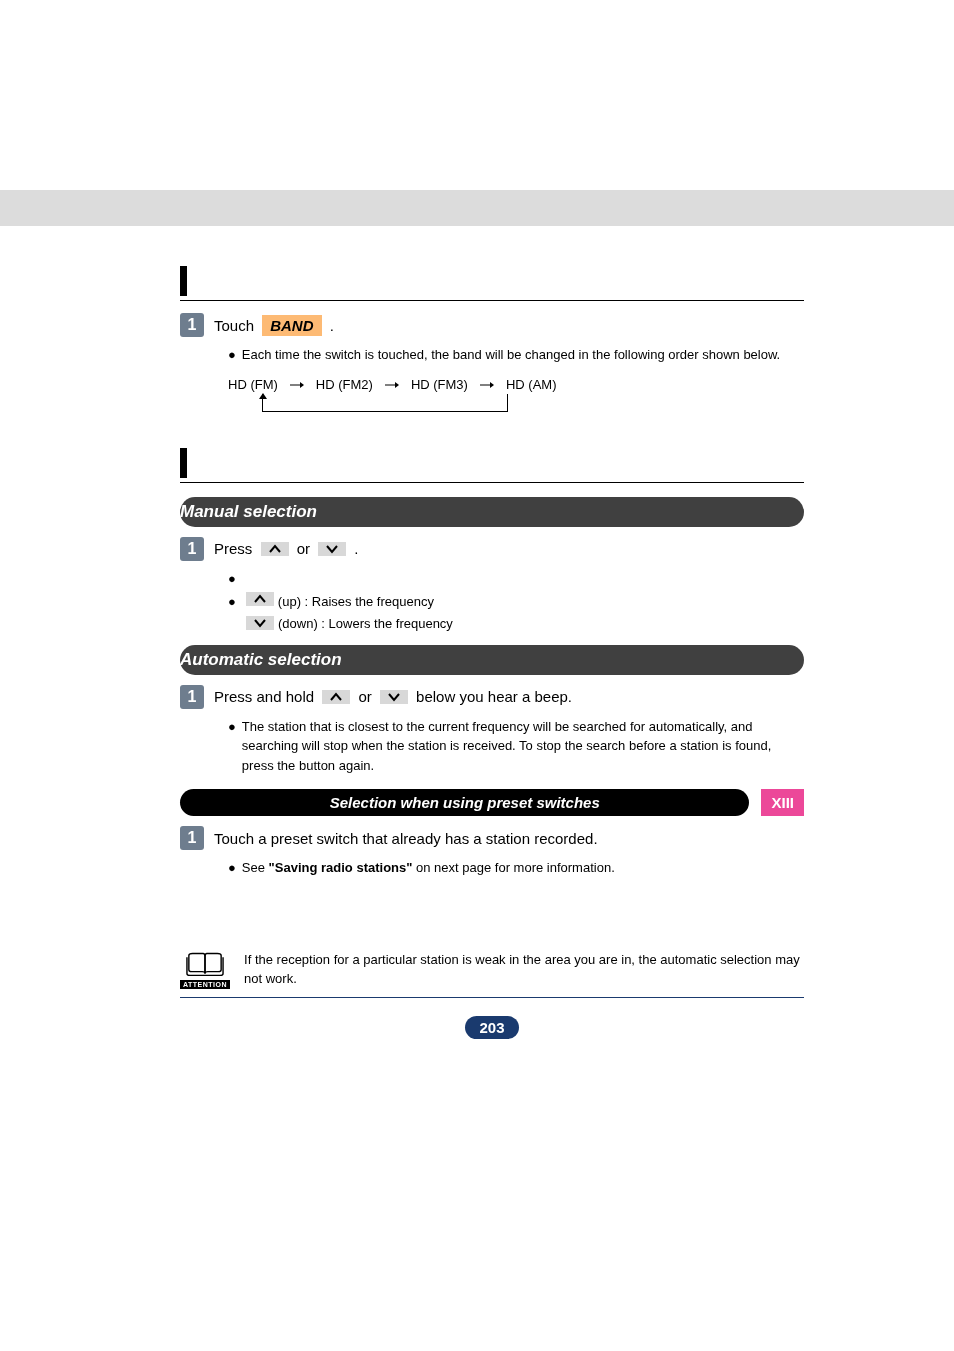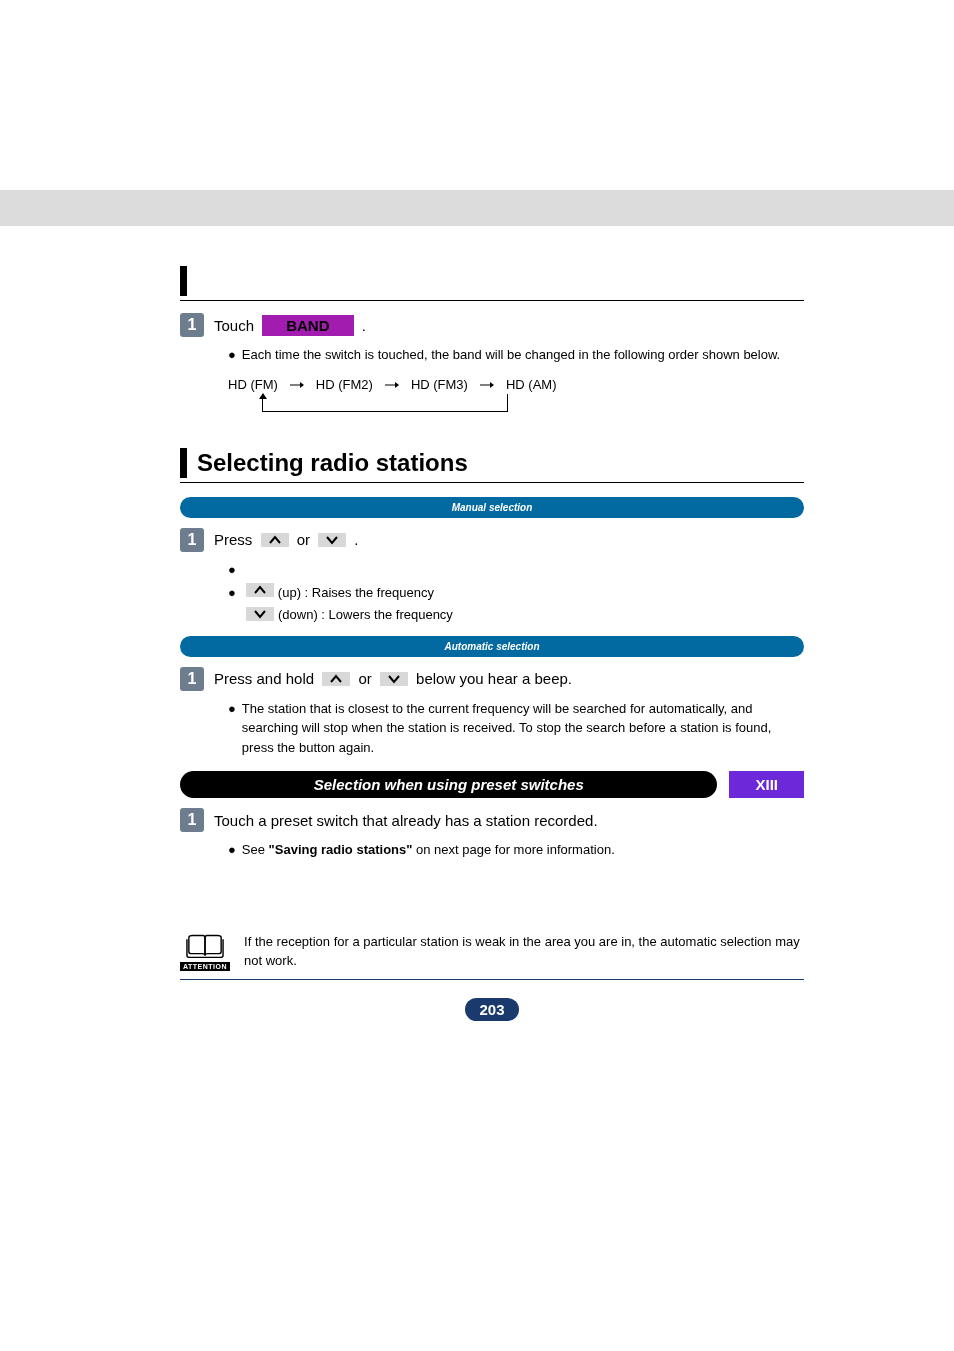--- a/index.html
+++ b/index.html
@@ -56,25 +56,26 @@
       align-items: center;
       justify-content: center;
       border-radius: 3px;
       margin-right: 10px;
       flex-shrink: 0;
     }
     .step-text {
       font-size: 15px;
     }
     .label-box {
-      background: #a21caf;
-      padding: 2px 24px;
+      background: #fdba74;
+      padding: 2px 8px;
       font-weight: bold;
       margin: 0 4px;
       display: inline-block;
+      font-style: italic;
     }
     .bullet-list {
       margin-left: 48px;
       margin-top: 8px;
     }
     .bullet-item {
       display: flex;
       align-items: flex-start;
       font-size: 13px;
       margin-top: 4px;
@@ -108,52 +109,51 @@
     .order-return::before {
       content: "";
       position: absolute;
       left: -4px;
       top: -1px;
       border-left: 4px solid transparent;
       border-right: 4px solid transparent;
       border-bottom: 6px solid #000;
     }
     .pill-header {
-      background: #0369a1;
+      background: #404040;
       color: #fff;
       font-style: italic;
       font-weight: bold;
-      text-align: center;
       padding: 5px 0;
       border-radius: 16px;
       margin: 14px 0 10px 0;
-      font-size: 10px;
+      font-size: 17px;
     }
     .pill-header-row {
       display: flex;
       align-items: center;
       margin: 14px 0 10px 0;
     }
     .pill-header-partial {
       background: #000;
       color: #fff;
       font-style: italic;
       font-weight: bold;
       text-align: center;
       padding: 5px 0;
       border-radius: 16px;
       font-size: 15px;
       flex: 1;
     }
     .side-tab {
-      background: #6d28d9;
+      background: #ec4899;
       color: #fff;
       font-weight: bold;
       font-size: 15px;
-      padding: 5px 26px;
+      padding: 5px 10px;
       margin-left: 12px;
     }
     .icon-box {
       background: #d8d8d8;
       padding: 2px 8px;
       display: inline-flex;
       align-items: center;
       justify-content: center;
       margin: 0 4px;
     }
@@ -272,21 +272,20 @@
       </span>
       <span>HD (AM)</span>
     </div>
     <div class="order-return"></div>
   </div>
 
   <div class="section-spacer"></div>
 
   <div class="section-heading-wrap">
     <div class="section-bar"></div>
-    <div class="section-heading">Selecting radio stations</div>
   </div>
 
   <div class="pill-header">Manual selection</div>
 
   <div class="step-row">
     <span class="step-badge">1</span>
     <span class="step-text">
       <span>Press </span><span class="icon-box">
         <svg width="12" height="10" viewBox="0 0 12 10">
             <polyline points="1,8 6,2 11,8" fill="none" stroke="#000" stroke-width="2"></polyline>

